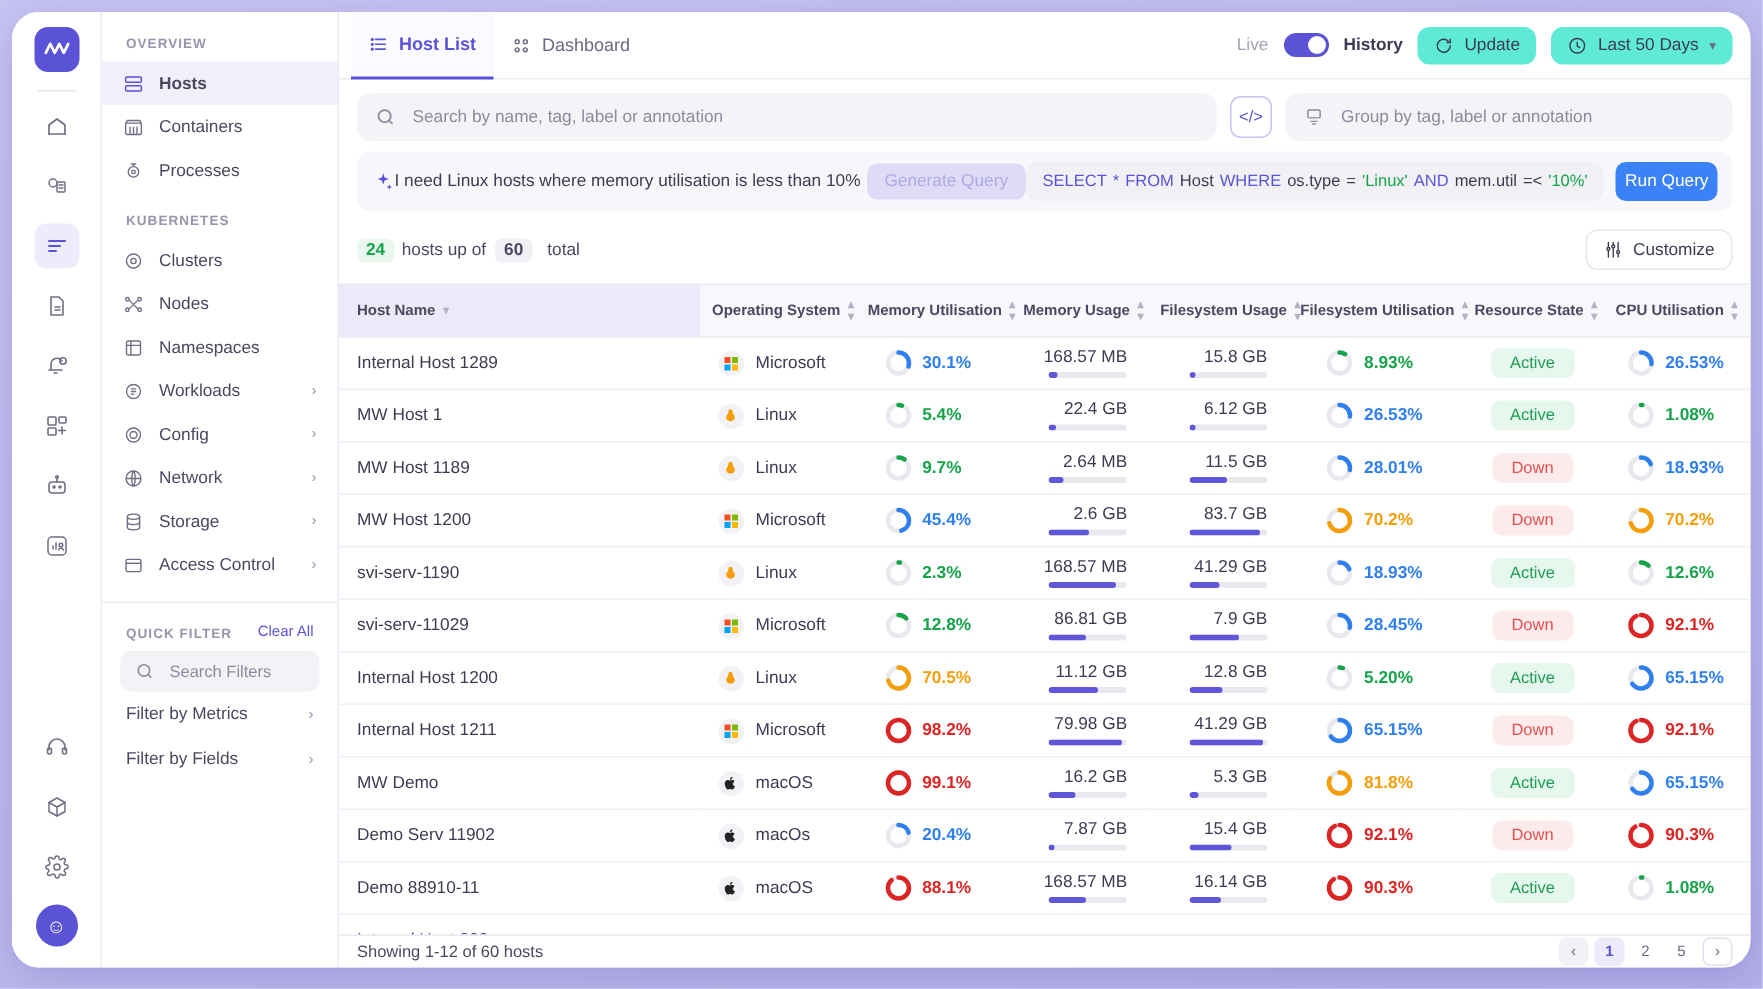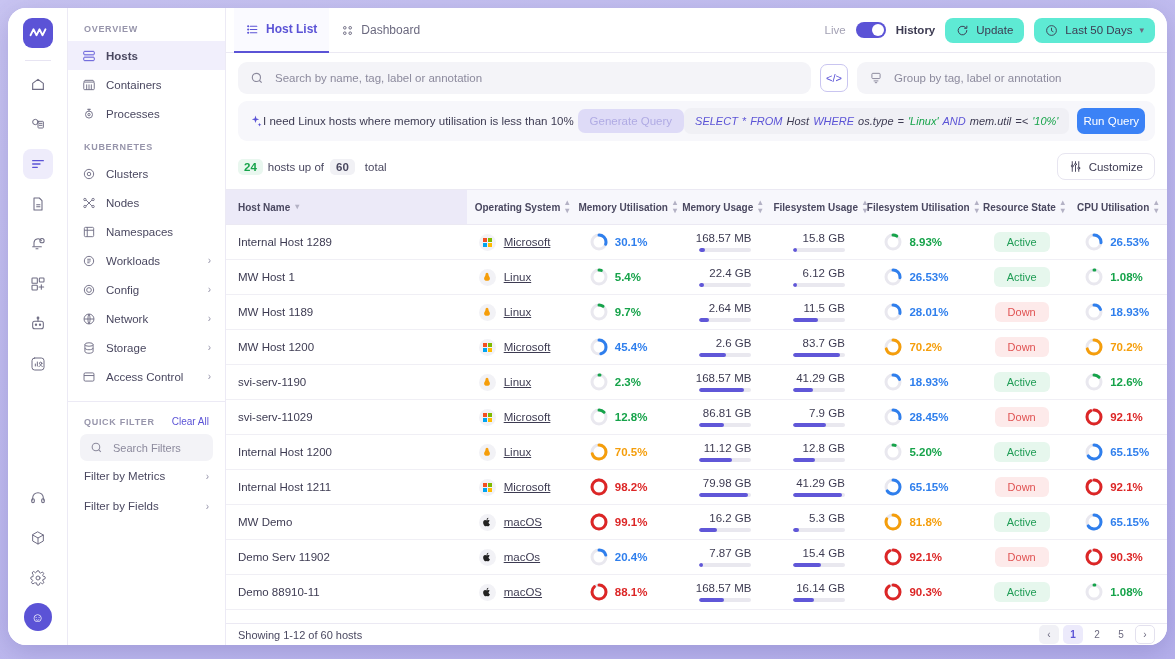--- a/index.html
+++ b/index.html
@@ -149,21 +149,20 @@
   }
   .ai-text { font-size: 11.5px; color: #3d3b52; flex: 0 0 auto; }
   .gen-btn {
     margin-left: auto; background: #dedbf7; color: #b0abe4;
     border-radius: 7px; padding: 6px 12px; font-size: 11.5px; cursor: pointer;
   }
   .sql {
     background: #f0f0f5; border-radius: 7px; padding: 7px 11px;
     font-size: 11px; color: #3d3b52; display: flex; gap: 4px; align-items: center;
     white-space: nowrap;
-    font-style: italic;
   }
   .kw { color: #5b53d6; }
   .str { color: #16a34a; }
   .run-btn {
     background: #3b82f6; color: #fff; border-radius: 7px;
     padding: 7px 6px; font-size: 11.5px; cursor: pointer; margin-left: 8px;
   }
 
   
   .counts {
@@ -190,21 +189,21 @@
     white-space: nowrap;
   }
   thead th.first { text-align: left; background: #eceaf8; padding-left: 12px; }
   .th-inner { display: inline-flex; align-items: center; gap: 5px; }
   .sort { color: #b3b1c4; font-size: 8px; line-height: 1; display: inline-flex; flex-direction: column; }
   tbody td {
     padding: 6px 8px; border-bottom: 1px solid #f0eff5;
     font-size: 11.5px; color: #3d3b52; text-align: center; height: 35px;
   }
   tbody td.host { text-align: left; padding-left: 12px; }
-  .os-cell { display: flex; align-items: center; gap: 8px; justify-content: flex-start; padding-left: 4px; text-decoration: underline; }
+  .os-cell { display: flex; align-items: center; gap: 8px; justify-content: flex-start; padding-left: 4px; }
   .os-badge {
     width: 17px; height: 17px; border-radius: 50%; background: #f2f2f6;
     display: flex; align-items: center; justify-content: center; flex: 0 0 17px;
   }
   .ms-grid { width: 9px; height: 9px; display: grid; grid-template-columns: 1fr 1fr; grid-gap: 1px; }
   .ms-grid i { display: block; }
   .metric { display: flex; align-items: center; gap: 7px; justify-content: center; }
   .metric .val { font-weight: 700; font-size: 11.5px; min-width: 40px; text-align: left; }
   .donut { width: 18px; height: 18px; flex: 0 0 18px; }
   .usage { display: flex; flex-direction: column; align-items: flex-end; gap: 4px; padding-right: 6px; }

